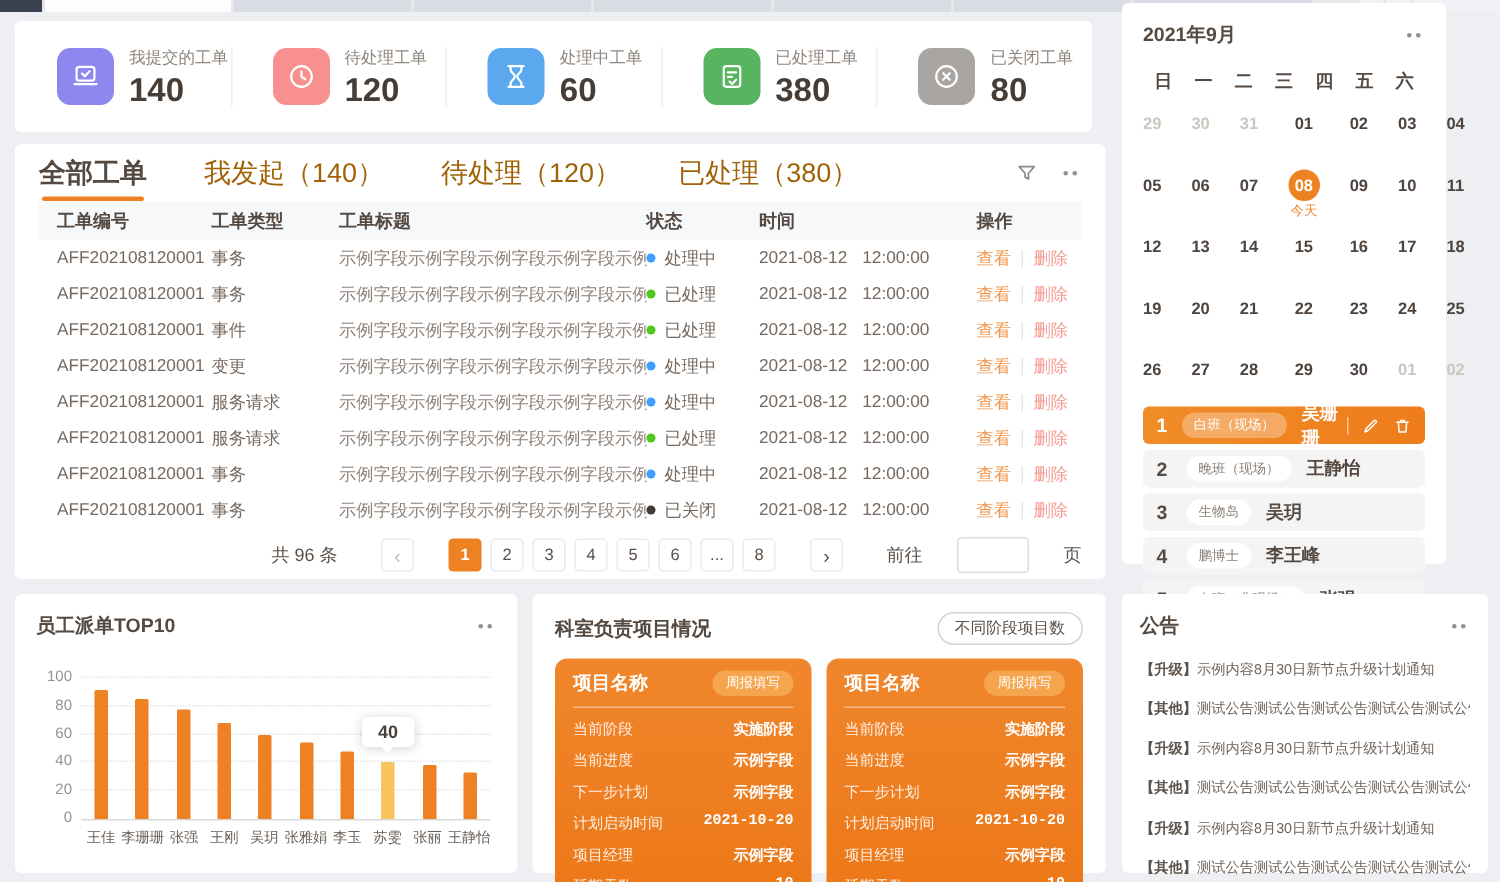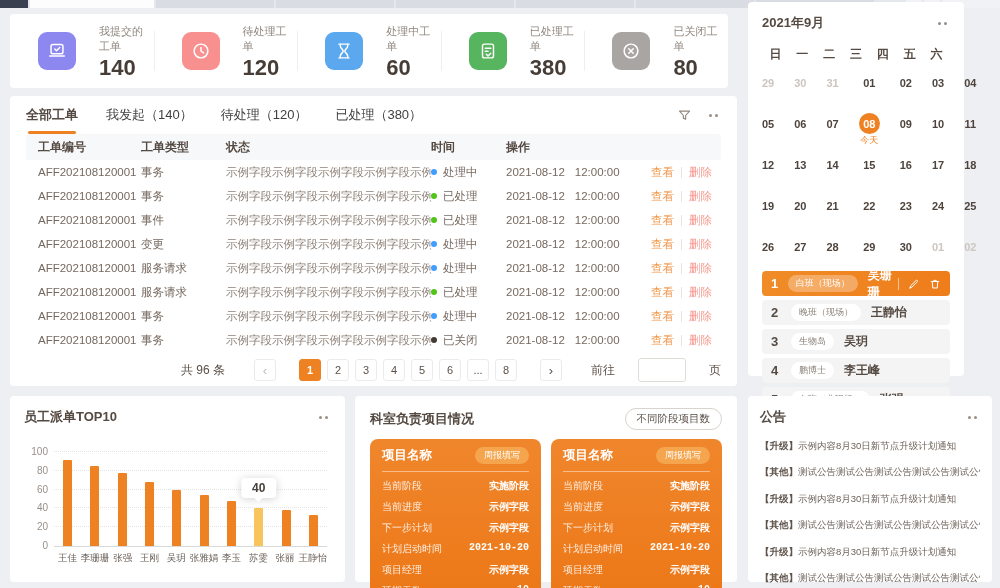--- a/index.html
+++ b/index.html
@@ -12,32 +12,32 @@
   .ts-item{height:8px;}
   .ts-dark{width:28px;background:#394050;}
   .ts-white{width:124px;background:#fdfdfe;}
   .ts-gray{width:118px;background:#d9dce3;}
   .ts-spacer{flex:1;}
   .ts-sq{width:16px;background:#f1f2f5;}
   .ts-wide{width:58px;background:#f1f2f5;}
 
   
   .stats{left:10px;top:14px;width:718px;height:74px;display:flex;align-items:center;}
-  .stat{flex:1;display:flex;align-items:center;gap:23px;padding-left:28px;position:relative;height:100%;}
+  .stat{flex:1;display:flex;align-items:center;gap:10px;padding-left:28px;position:relative;height:100%;}
   .stat + .stat::before{content:'';position:absolute;left:0;top:17px;height:40px;width:1px;background:#efefef;}
   .stat-icon{width:38px;height:38px;border-radius:9px;display:flex;align-items:center;justify-content:center;flex:0 0 auto;}
   .ic-purple{background:#8d87f0;} .ic-red{background:#f89090;} .ic-blue{background:#5ba8ef;}
   .ic-green{background:#57b45f;} .ic-gray{background:#a9a5a2;}
   .stat-label{font-size:11px;color:#8f867e;margin-bottom:3px;}
   .stat-value{font-size:22px;font-weight:bold;color:#463d37;line-height:1;}
 
   
   .orders{left:10px;top:96px;width:727px;height:290px;padding:0 16px;}
-  .tabs{display:flex;align-items:center;height:38px;gap:28px;font-size:13px;}
-  .tab{color:#404040;cursor:pointer;position:relative;height:100%;display:flex;align-items:center;}
+  .tabs{display:flex;align-items:center;height:38px;gap:38px;font-size:18px;}
+  .tab{color:#a16207;cursor:pointer;position:relative;height:100%;display:flex;align-items:center;}
   .tab.active{color:#554a42;font-weight:bold;}
   .tab.active::after{content:'';position:absolute;left:2px;right:2px;bottom:0;height:3px;background:#ee8222;border-radius:2px;}
   .tab-tools{margin-left:auto;display:flex;align-items:center;gap:14px;}
   .grid-row{display:grid;grid-template-columns:115px 85px 205px 75px 145px 1fr;align-items:center;}
   .thead{background:#f7f8fa;height:26px;font-size:12px;font-weight:bold;color:#554a42;border-radius:2px;}
   .thead .th:first-child,.tr .td:first-child{padding-left:12px;}
   .tr{height:24px;font-size:11.5px;color:#76695f;}
   .td.c-title{color:#8d8178;white-space:nowrap;overflow:hidden;}
   .dot{display:inline-block;width:6px;height:6px;border-radius:50%;margin-right:6px;vertical-align:1px;}
   .c-time span + span{margin-left:10px;}
@@ -217,20 +217,21 @@
         </svg>
       <span class="more">
           <i></i>
           <i></i>
         </span>
     </span>
   </div>
   <div class="grid-row thead">
     <div class="th">工单编号</div>
     <div class="th">工单类型</div>
+    <div class="th">工单标题</div>
     <div class="th">状态</div>
     <div class="th">时间</div>
     <div class="th">操作</div>
   </div>
   <div>
       <div class="grid-row tr">
         <div class="td">AFF202108120001</div>
         <div class="td">事务</div>
         <div class="td c-title">示例字段示例字段示例字段示例字段示例字段</div>
         <div class="td"><span class="dot" style="background:#409eff"></span>处理中</div>

